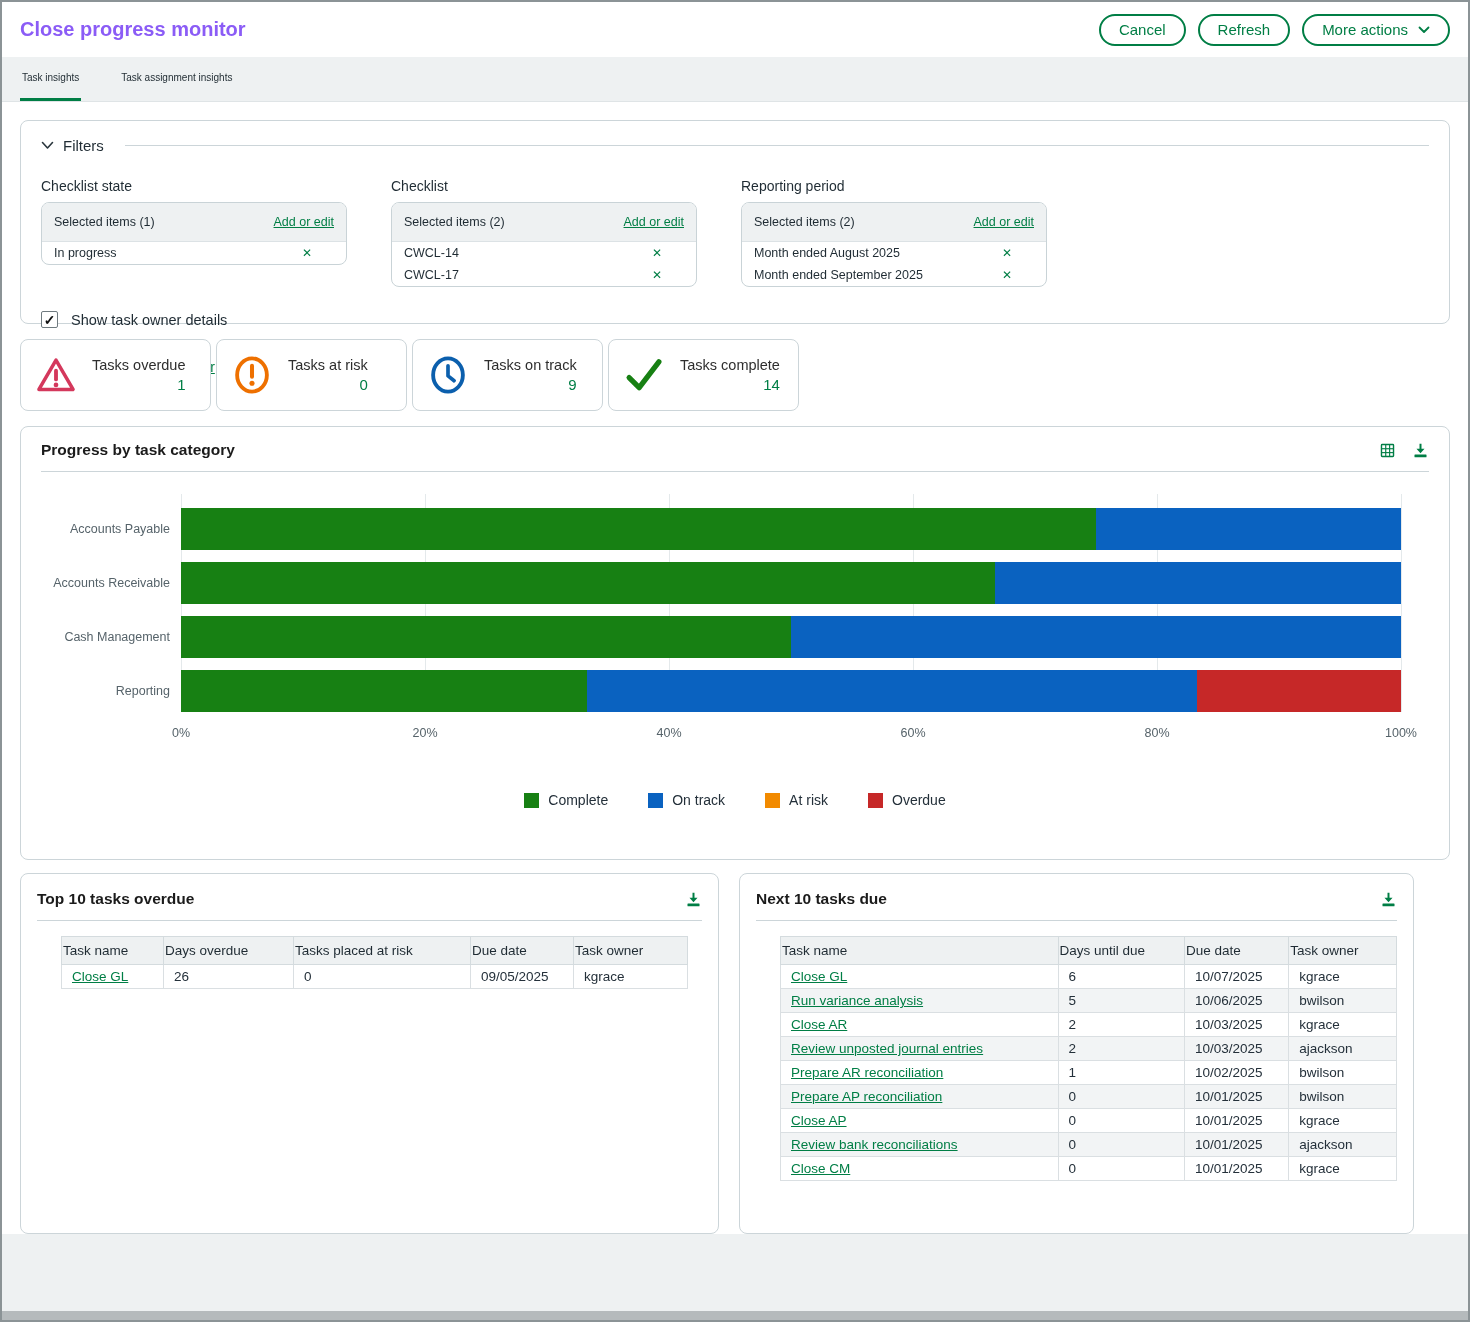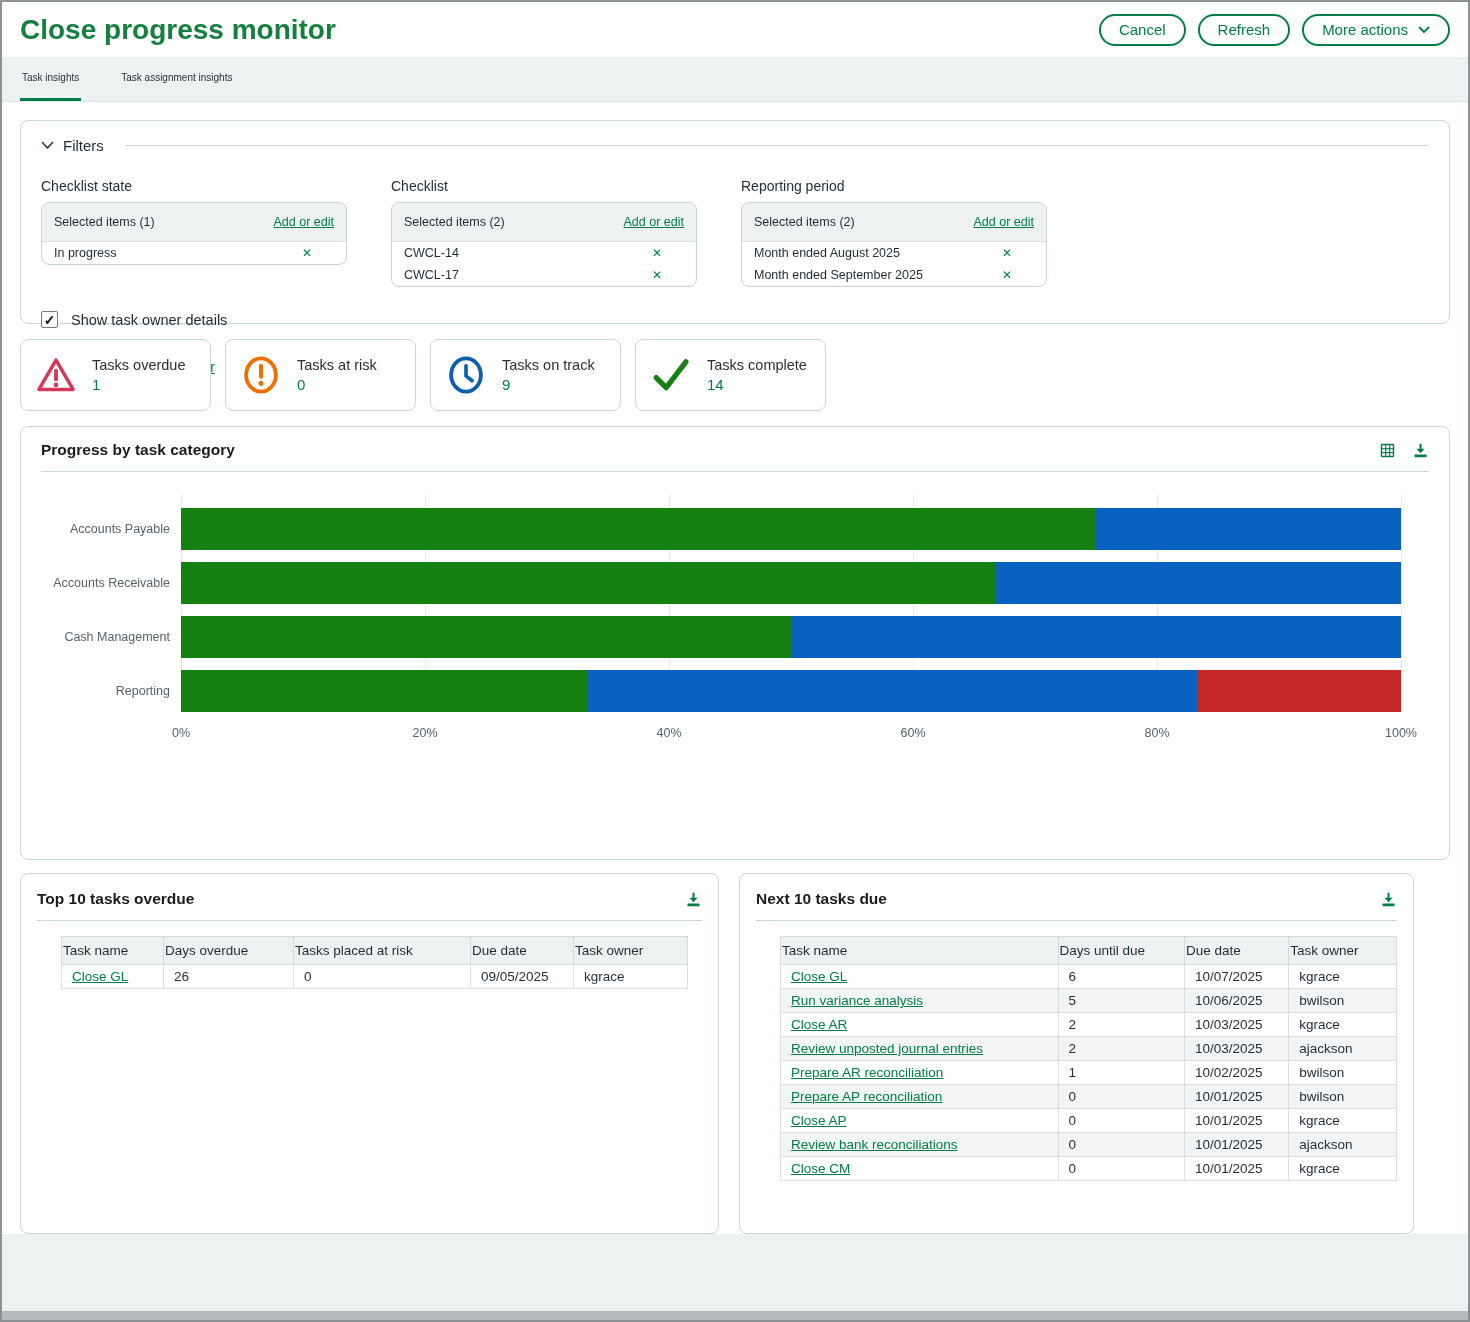--- a/index.html
+++ b/index.html
@@ -12,21 +12,21 @@
     flex-direction: column;
     overflow: hidden;
     color: #1f2b33;
   }
   
   .app-header {
     height: 55px; background: #fff;
     display: flex; align-items: center; justify-content: space-between;
     padding: 0 18px; flex-shrink: 0;
   }
-  .page-title { font-size: 28px; font-weight: 700; color: #15803d; }
+  .page-title { font-size: 20px; font-weight: 700; color: #8b5cf6; }
   .header-actions { display: flex; gap: 12px; }
   .pill-btn {
     border: 2px solid #007e45; color: #007e45; background: #fff;
     border-radius: 17px; height: 32px; padding: 0 18px;
     font-size: 15px; font-family: "Liberation Sans", sans-serif;
     display: flex; align-items: center; gap: 10px; cursor: pointer;
   }
   
   .tab-strip {
     height: 45px; background: #eef1f2; border-bottom: 1px solid #dfe4e6;
@@ -66,21 +66,21 @@
   .checkbox {
     width: 17px; height: 17px; border: 1px solid #6f7a7f; border-radius: 2px;
     background: #fff; display: flex; align-items: center; justify-content: center;
     font-size: 14px; font-weight: 700; color: #111; cursor: pointer;
   }
   .checkbox-label { font-size: 14.5px; color: #1f2b33; }
   .filter-actions { margin-top: 24px; display: flex; align-items: center; gap: 30px; }
   .apply-btn { height: 30px; border-radius: 16px; font-size: 14px; border-width: 1.5px; }
   .clear-link { font-size: 14px; }
   
-  .summary-row { display: flex; gap: 14px; margin-top: 15px; }
+  .summary-row { display: flex; gap: 5px; margin-top: 15px; text-align: right; }
   .stat-card {
     width: 191px; height: 72px; display: flex; align-items: center;
     padding: 0 14px; gap: 15px;
   }
   .stat-text { display: flex; flex-direction: column; gap: 3px; }
   .stat-label { font-size: 14.5px; color: #2e2e2e; }
   .stat-value { font-size: 15px; color: #007e45; }
   
   .chart-panel { height: 434px; margin-top: 15px; padding: 14px 20px 0 20px; }
   .panel-head { display: flex; align-items: center; justify-content: space-between; padding-bottom: 12px; border-bottom: 1px solid #ccd5d9; }
@@ -340,20 +340,38 @@
         </div>
     </div>
     <div class="ticks">
         <span class="tick" style="left: 0%;">0%</span>
         <span class="tick" style="left: 20%;">20%</span>
         <span class="tick" style="left: 40%;">40%</span>
         <span class="tick" style="left: 60%;">60%</span>
         <span class="tick" style="left: 80%;">80%</span>
         <span class="tick" style="left: 100%;">100%</span>
       </div>
+    <div class="legend">
+        <div class="legend-item">
+          <span class="legend-swatch" style="background: rgb(23, 128, 19);"></span>
+          <span>Complete</span>
+        </div>
+        <div class="legend-item">
+          <span class="legend-swatch" style="background: rgb(10, 98, 192);"></span>
+          <span>On track</span>
+        </div>
+        <div class="legend-item">
+          <span class="legend-swatch" style="background: rgb(242, 138, 0);"></span>
+          <span>At risk</span>
+        </div>
+        <div class="legend-item">
+          <span class="legend-swatch" style="background: rgb(198, 40, 40);"></span>
+          <span>Overdue</span>
+        </div>
+      </div>
   </section>
 
   <section class="bottom-row">
     <div class="panel table-panel overdue-panel">
       <div class="panel-head">
         <span class="panel-title">Top 10 tasks overdue</span>
         <div class="panel-icons">
           <button class="icon-btn">
             <svg width="17" height="17" viewBox="0 0 24 24">
                 <path d="M10.6 2.5h2.8v7h4.3L12 16 6.3 9.5h4.3z" fill="#007e45"></path>

